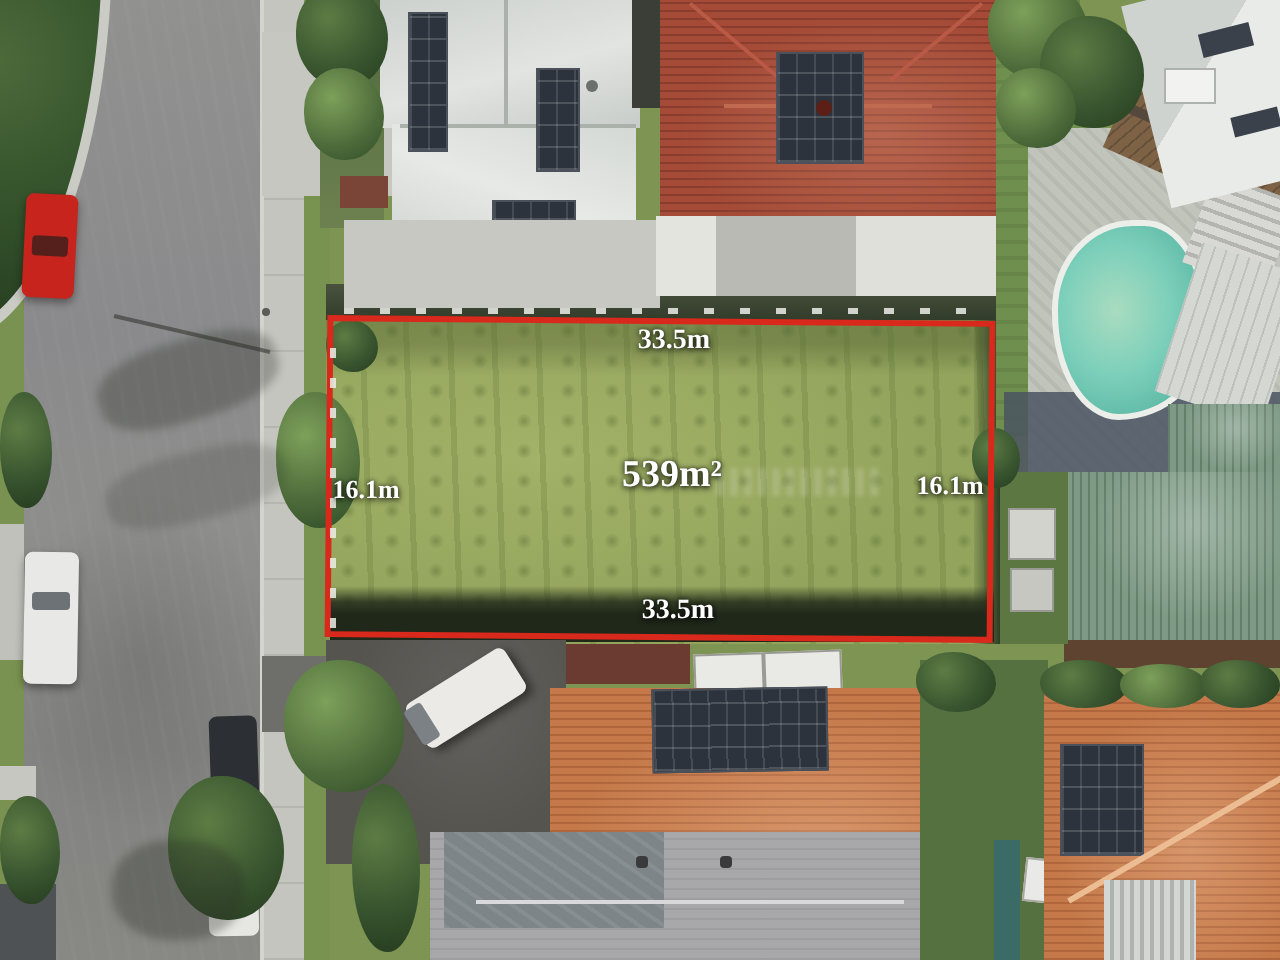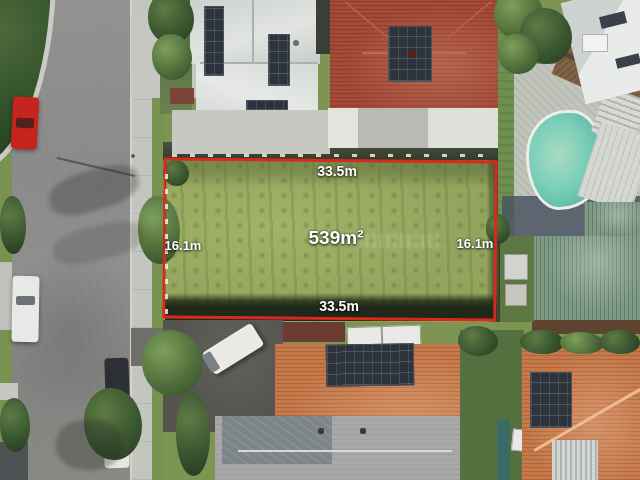--- a/index.html
+++ b/index.html
@@ -1,17 +1,17 @@
 <!DOCTYPE html>
 <html><head>
 <meta charset="utf-8">
 <style>
   html,body{margin:0;padding:0;background:#222;}
   .scene{position:relative;width:640px;height:480px;overflow:hidden;
-         font-family:Liberation Sans, sans-serif;background:#7d9453;}
+         font-family:Liberation Serif, serif;background:#7d9453;}
   .scene *{position:absolute;box-sizing:border-box;}
 
   
   .road{left:0;top:0;width:155px;height:480px;
     background:linear-gradient(180deg,#919190 0%,#8a8a8c 35%,#8e8e8c 55%,#828280 78%,#888885 100%);}
   .road-tex{left:0;top:0;width:155px;height:480px;opacity:.5;
     background:repeating-linear-gradient(80deg,rgba(255,255,255,.035) 0 2px,transparent 2px 9px),
                radial-gradient(ellipse 90px 120px at 70px 330px,rgba(60,60,58,.35),transparent 70%);}
   .kerb-right{left:130px;top:0;width:2px;height:480px;background:#d3d4ce;}
   .kerb-left{left:10px;top:148px;width:2px;height:332px;background:#b3b3ad;}

